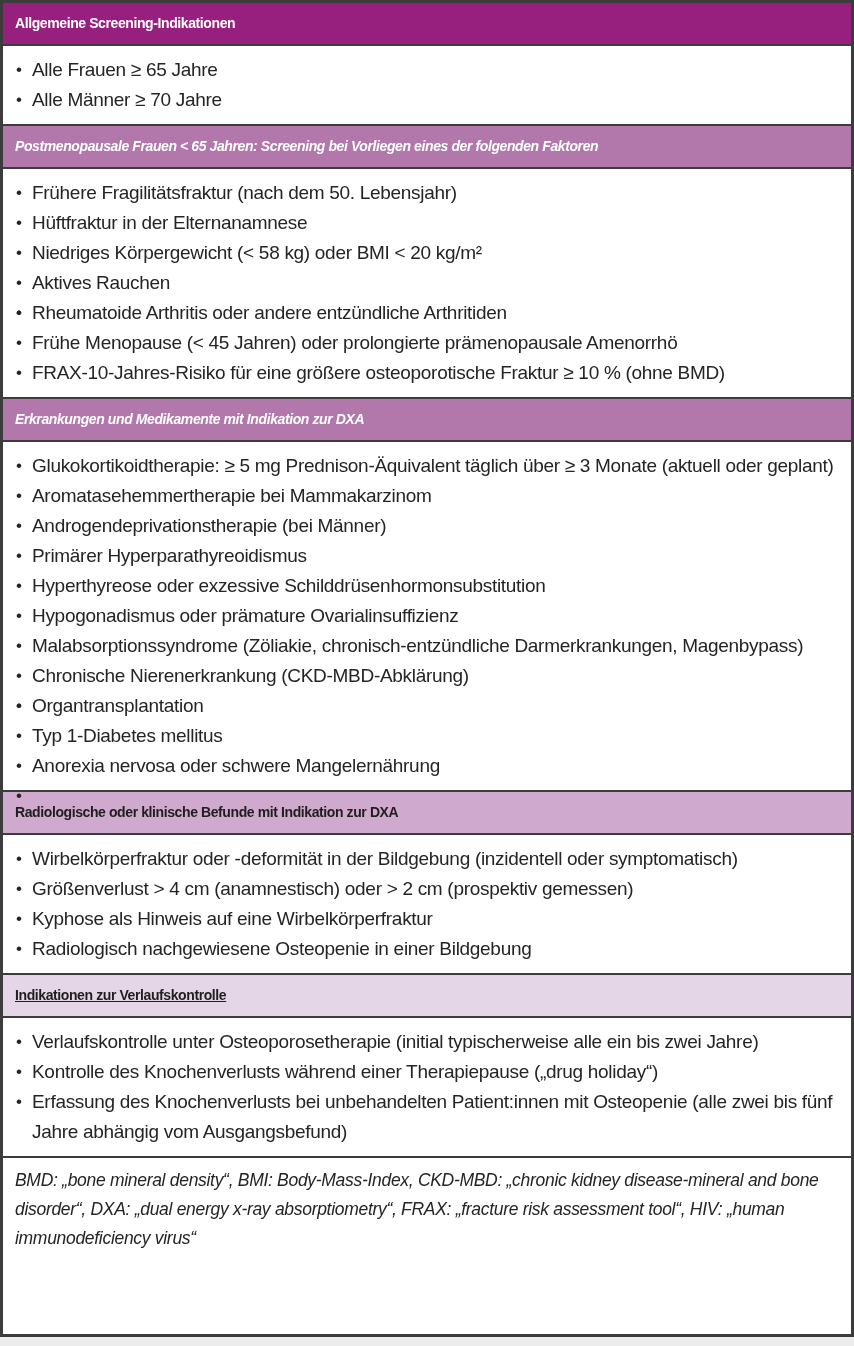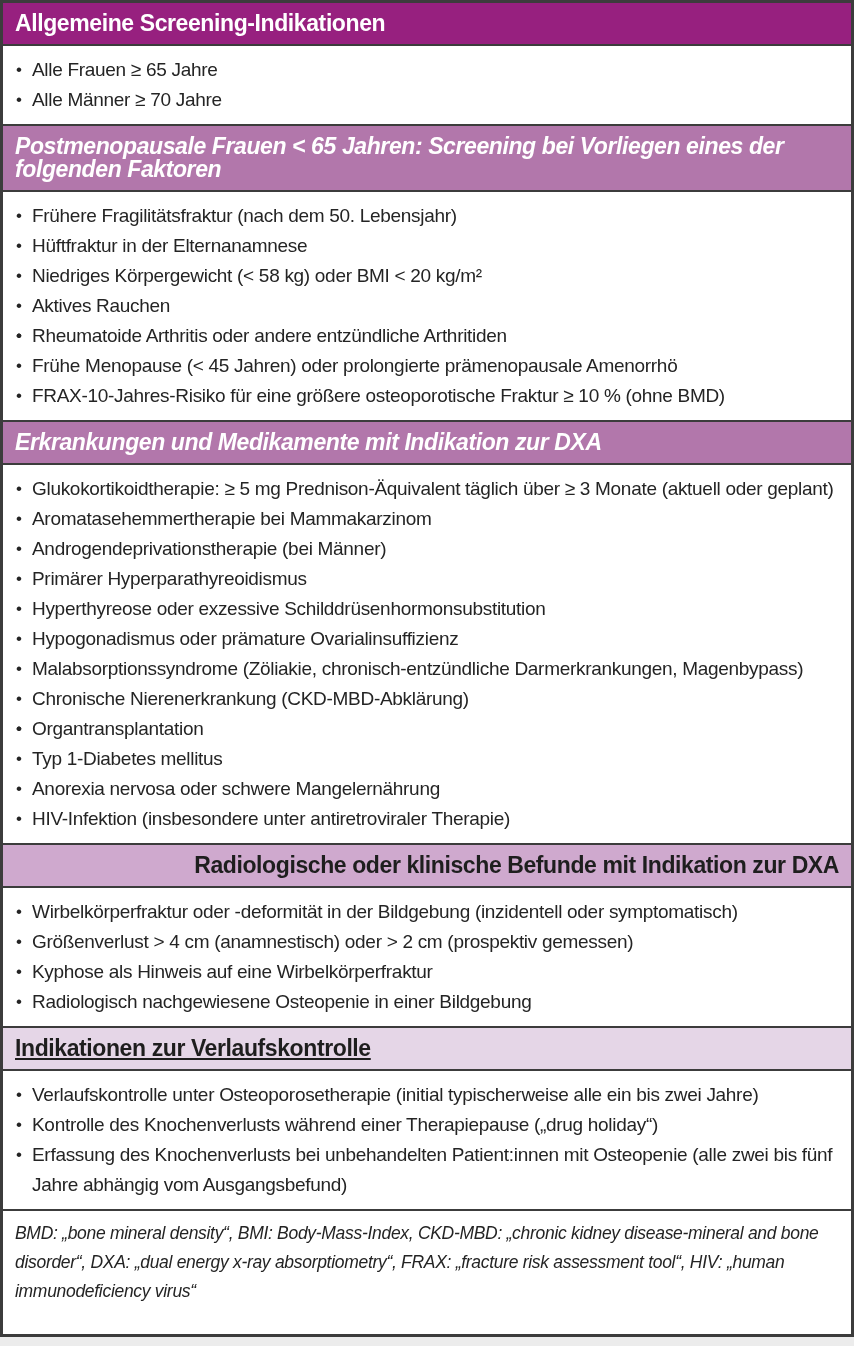--- a/index.html
+++ b/index.html
@@ -16,31 +16,31 @@
   .table-frame {
     width: 854px;
     min-height: 1337px;
     background: #ffffff;
     border: 3px solid var(--border, #3c3c3c);
     display: flex;
     flex-direction: column;
   }
   .section-header {
     padding: 9px 12px 9px 12px;
-    font-size: 23px;
+    font-size: 14px;
     line-height: 23px;
     font-weight: bold;
     letter-spacing: -0.4px;
     border-top: 2px solid var(--border, #3c3c3c);
     border-bottom: 2px solid var(--border, #3c3c3c);
   }
   .section:first-child .section-header { border-top: none; }
   .level-primary    { background: var(--header-primary-bg, #97207f);    color: var(--header-light-text, #ffffff); }
   .level-secondary  { background: var(--header-secondary-bg, #b277ab);  color: var(--header-light-text, #ffffff); font-style: italic; }
-  .level-tertiary   { background: var(--header-tertiary-bg, #cfa9ce);   color: var(--header-dark-text, #1e1e1e); text-align: right; }
+  .level-tertiary   { background: var(--header-tertiary-bg, #cfa9ce);   color: var(--header-dark-text, #1e1e1e); }
   .level-quaternary { background: var(--header-quaternary-bg, #e5d6e7); color: var(--header-dark-text, #1e1e1e); text-decoration: underline; }
   .item-list {
     list-style: none;
     margin: 0;
     padding: 9px 6px 9px 12px;
   }
   .item {
     position: relative;
     padding-left: 17px;
     font-size: 19px;
@@ -190,21 +190,20 @@
     <span class="item-text">Typ 1-Diabetes mellitus</span>
   </li>
 
   <li class="item">
     <span class="bullet">•</span>
     <span class="item-text">Anorexia nervosa oder schwere Mangelernährung</span>
   </li>
 
   <li class="item">
     <span class="bullet">•</span>
-    <span class="item-text">HIV-Infektion (insbesondere unter antiretroviraler Therapie)</span>
   </li>
 </ul>
   </section>
 
   <section class="section">
     <header class="section-header level-tertiary">
       <span class="section-title">Radiologische oder klinische Befunde mit Indikation zur DXA</span>
     </header>
     <ul class="item-list">
   <li class="item">

